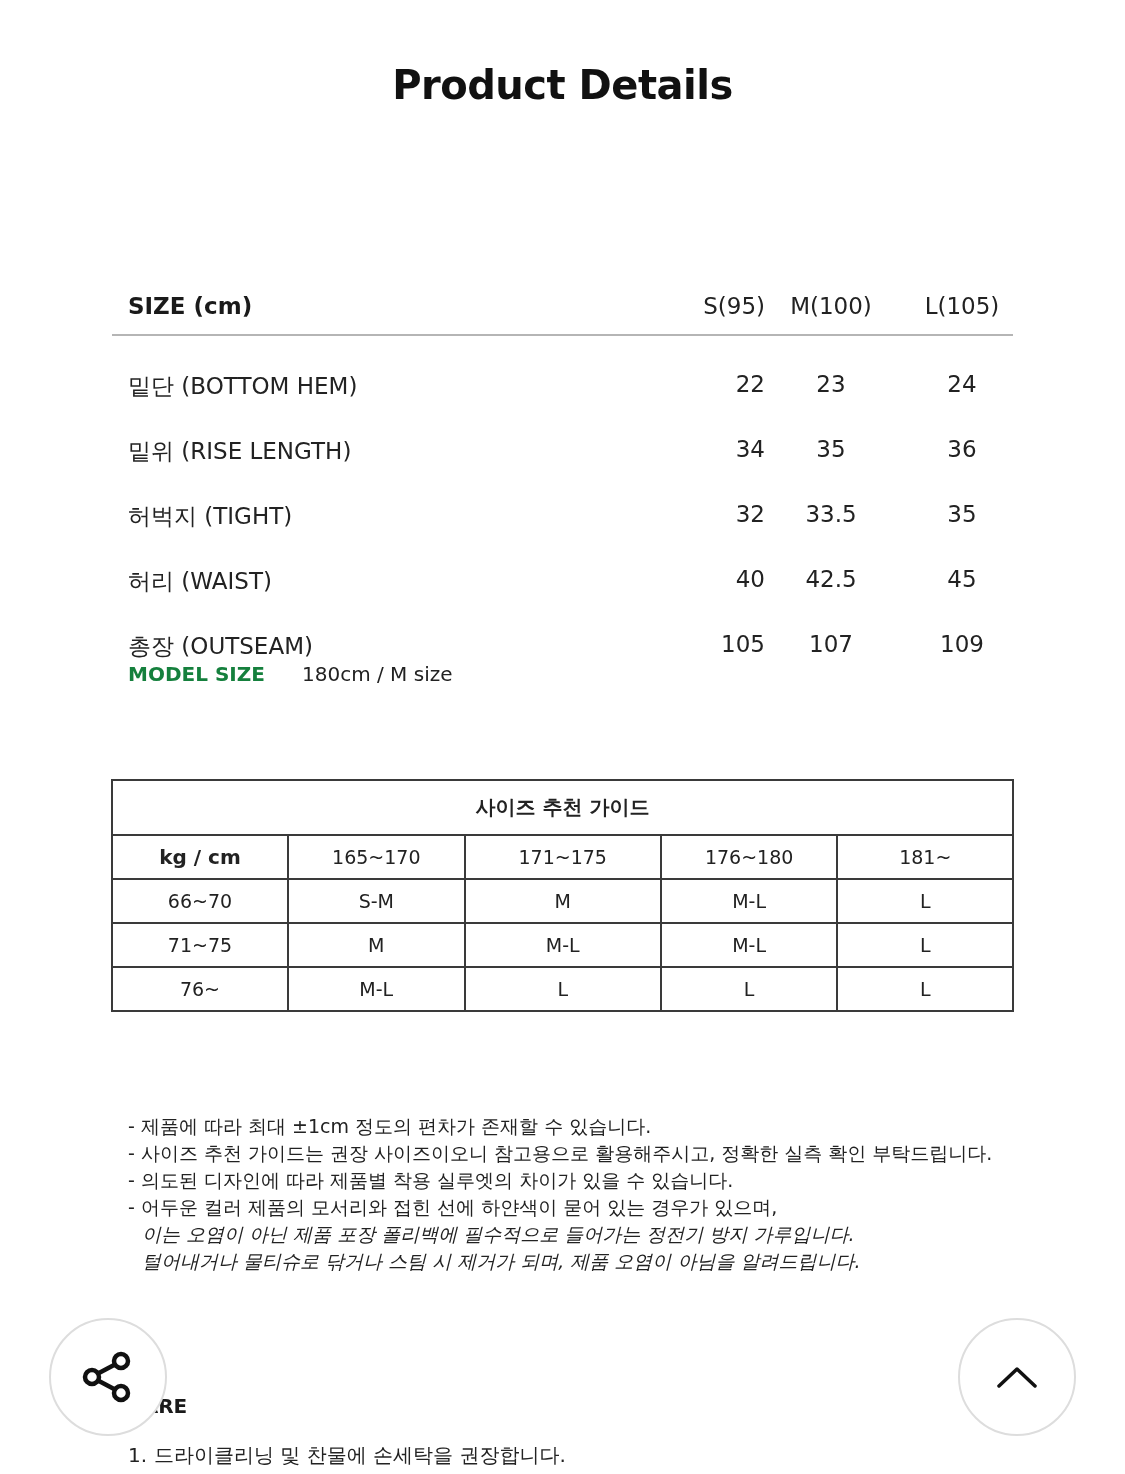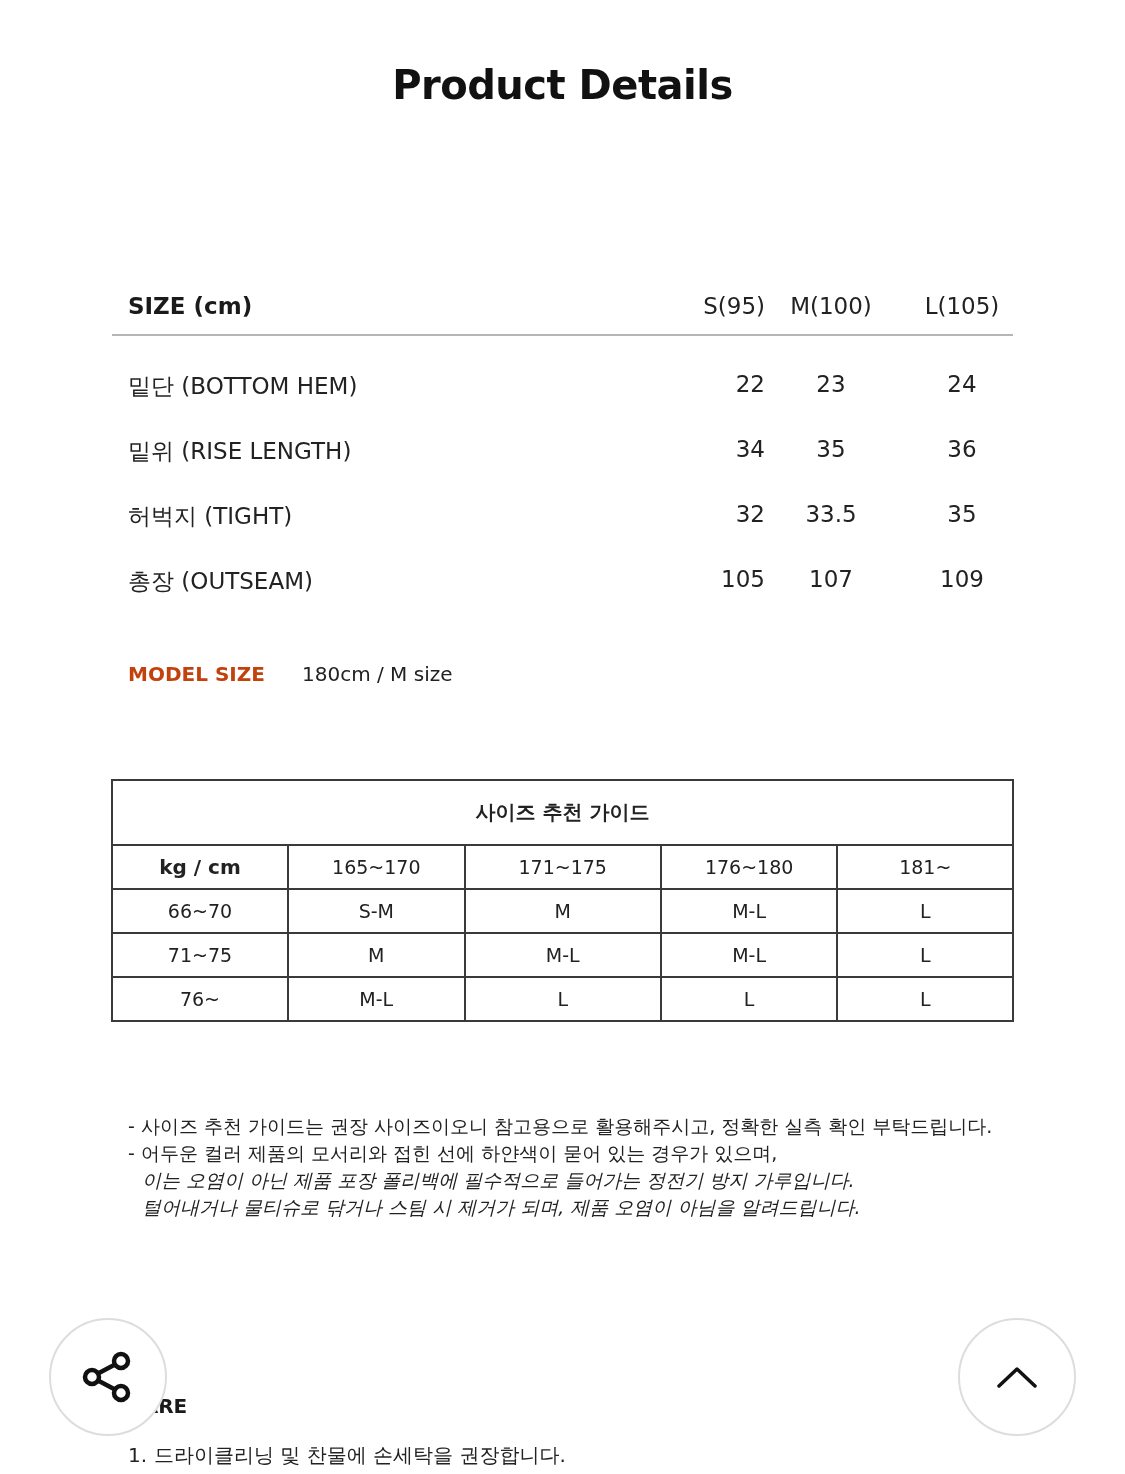--- a/index.html
+++ b/index.html
@@ -41,34 +41,34 @@
   .spec-body { padding-top: 21px; }
   .spec-row .name {
     position: absolute; left: 16px; top: 14px;
     font-size: 23px; color: #222;
   }
   .spec-row .col { top: 14px; }
 
   .model {
     position: absolute; left: 128px; top: 662px; font-size: 20px;
   }
-  .model .k { font-weight: bold; color: #c2410c; display: inline-block; width: 174px; }
+  .model .k { font-weight: bold; color: #15803d; display: inline-block; width: 174px; }
   .model .v { color: #222; }
 
   
   .guide {
     position: absolute; left: 111px; top: 779px; width: 903px;
     border-collapse: collapse;
   }
   .guide td, .guide th {
     border: 2px solid #3a3a3a;
     text-align: center; font-size: 19px; color: #222; font-weight: normal;
     height: 44px;
   }
-  .guide .cap { height: 65px; font-weight: bold; font-size: 20px; }
+  .guide .cap { height: 55px; font-weight: bold; font-size: 20px; }
   .guide .hdr-kg { font-weight: bold; font-size: 20px; }
 
   
   .notes {
     position: absolute; left: 128px; top: 1113px; font-size: 19px;
     color: #222; line-height: 27px;
   }
   .notes .indent { padding-left: 14px; font-style: italic; }
 
   .care-label {
@@ -115,20 +115,26 @@
         <span class="col c2">35</span>
         <span class="col c3">36</span>
       </div>
       <div class="spec-row">
         <span class="name">허벅지 (TIGHT)</span>
         <span class="col c1">32</span>
         <span class="col c2">33.5</span>
         <span class="col c3">35</span>
       </div>
       <div class="spec-row">
+        <span class="name">허리 (WAIST)</span>
+        <span class="col c1">40</span>
+        <span class="col c2">42.5</span>
+        <span class="col c3">45</span>
+      </div>
+      <div class="spec-row">
         <span class="name">총장 (OUTSEAM)</span>
         <span class="col c1">105</span>
         <span class="col c2">107</span>
         <span class="col c3">109</span>
       </div>
     </div>
   </div>
 
   <div class="model">
     <span class="k">MODEL SIZE</span><span class="v">180cm / M size</span>
@@ -164,21 +170,23 @@
       <td>76~</td>
       <td>M-L</td>
       <td>L</td>
       <td>L</td>
       <td>L</td>
     </tr>
   </tbody>
     </table>
 
   <div class="notes">
+    <div>- 제품에 따라 최대 ±1cm 정도의 편차가 존재할 수 있습니다.</div>
     <div>- 사이즈 추천 가이드는 권장 사이즈이오니 참고용으로 활용해주시고, 정확한 실측 확인 부탁드립니다.</div>
+    <div>- 의도된 디자인에 따라 제품별 착용 실루엣의 차이가 있을 수 있습니다.</div>
     <div>- 어두운 컬러 제품의 모서리와 접힌 선에 하얀색이 묻어 있는 경우가 있으며,</div>
     <div class="indent">이는 오염이 아닌 제품 포장 폴리백에 필수적으로 들어가는 정전기 방지 가루입니다.</div>
     <div class="indent">털어내거나 물티슈로 닦거나 스팀 시 제거가 되며, 제품 오염이 아님을 알려드립니다.</div>
   </div>
 
   <div class="care-label">CARE</div>
   <div class="care-item">
     <span class="num">1.</span><span>드라이클리닝 및 찬물에 손세탁을 권장합니다.</span>
   </div>
 

